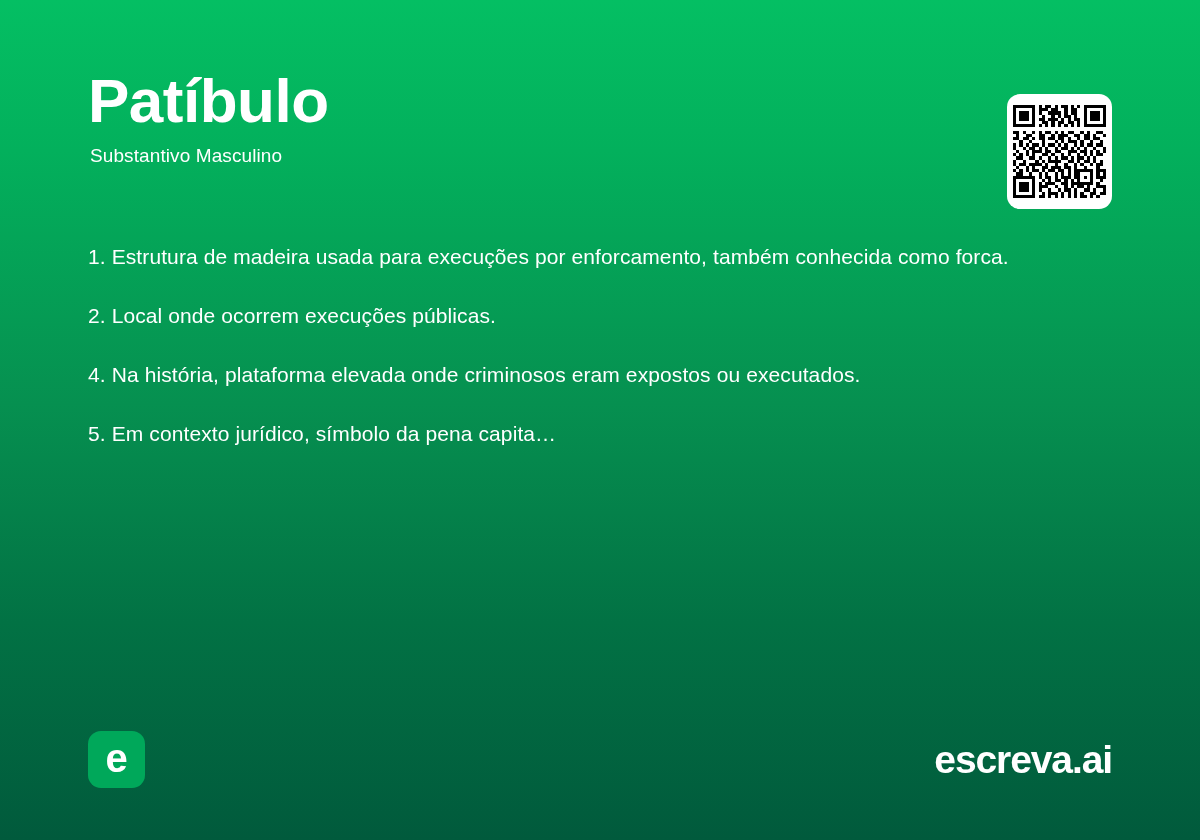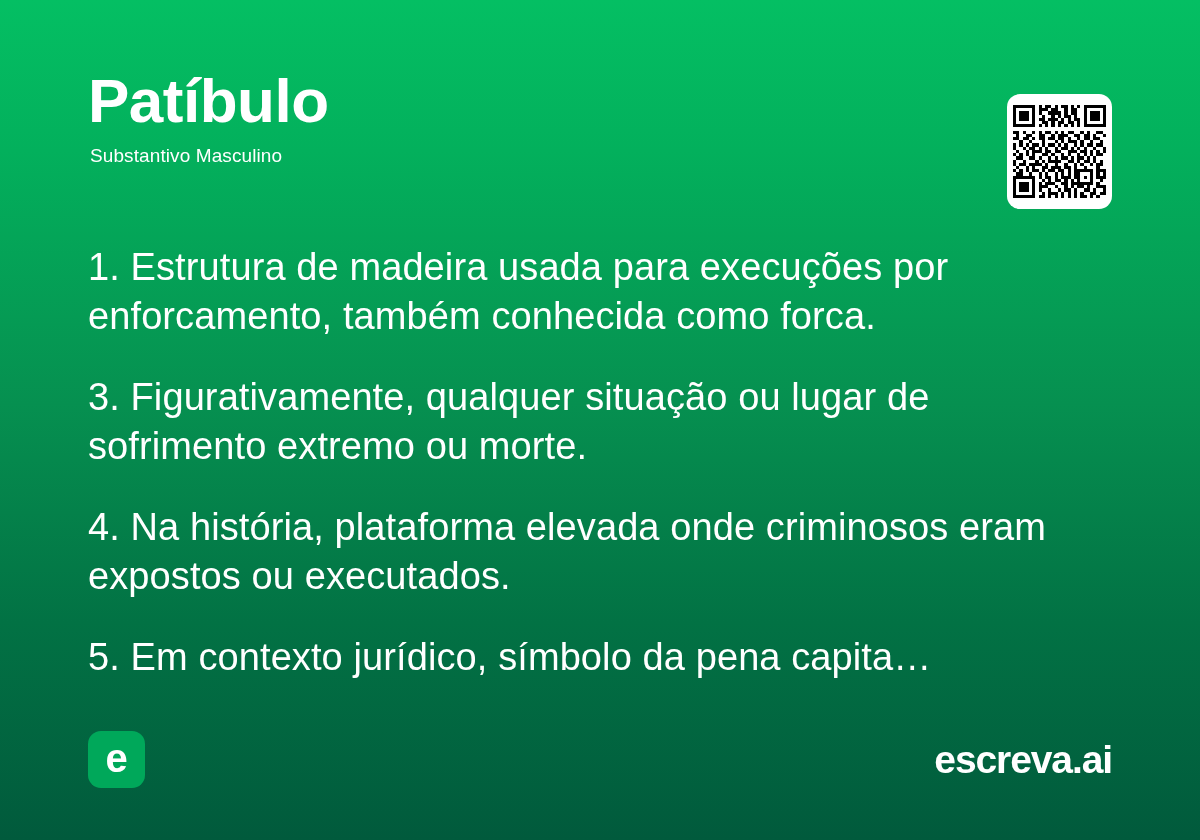--- a/index.html
+++ b/index.html
@@ -73,21 +73,21 @@
 
   
   .definitions {
     position: absolute;
     left: 88px;
     top: 243px;
     width: 1030px;
   }
   .definition {
     color: #ffffff;
-    font-size: 38px;
+    font-size: 21px;
     line-height: 1.29;
     font-weight: 400;
     margin: 0 0 32px 0;
     letter-spacing: 0.1px;
   }
   .definition:last-child { margin-bottom: 8px; }
 
   
   .footer {
     position: absolute;
@@ -388,21 +388,21 @@
         <rect x="19" y="28" width="1" height="1"></rect>
           <rect x="22" y="28" width="1" height="1"></rect>
         <rect x="24" y="28" width="1" height="1"></rect>
           <rect x="26" y="28" width="1" height="1"></rect>
       </g>
     </svg>
   </div>
 
   <div class="definitions">
     <p class="definition">1. Estrutura de madeira usada para execuções por enforcamento, também conhecida como forca.</p>
-    <p class="definition">3. Figurativamente, qualquer situação ou lugar de sofrimento extremo ou morte.</p>
+    <p class="definition">2. Local onde ocorrem execuções públicas.</p>
     <p class="definition">4. Na história, plataforma elevada onde criminosos eram expostos ou executados.</p>
     <p class="definition">5. Em contexto jurídico, símbolo da pena capita…</p>
   </div>
 
   <div class="footer">
     <div class="logo-mark">e</div>
     <div class="brand">escreva.ai</div>
   </div>
 
 </div>

